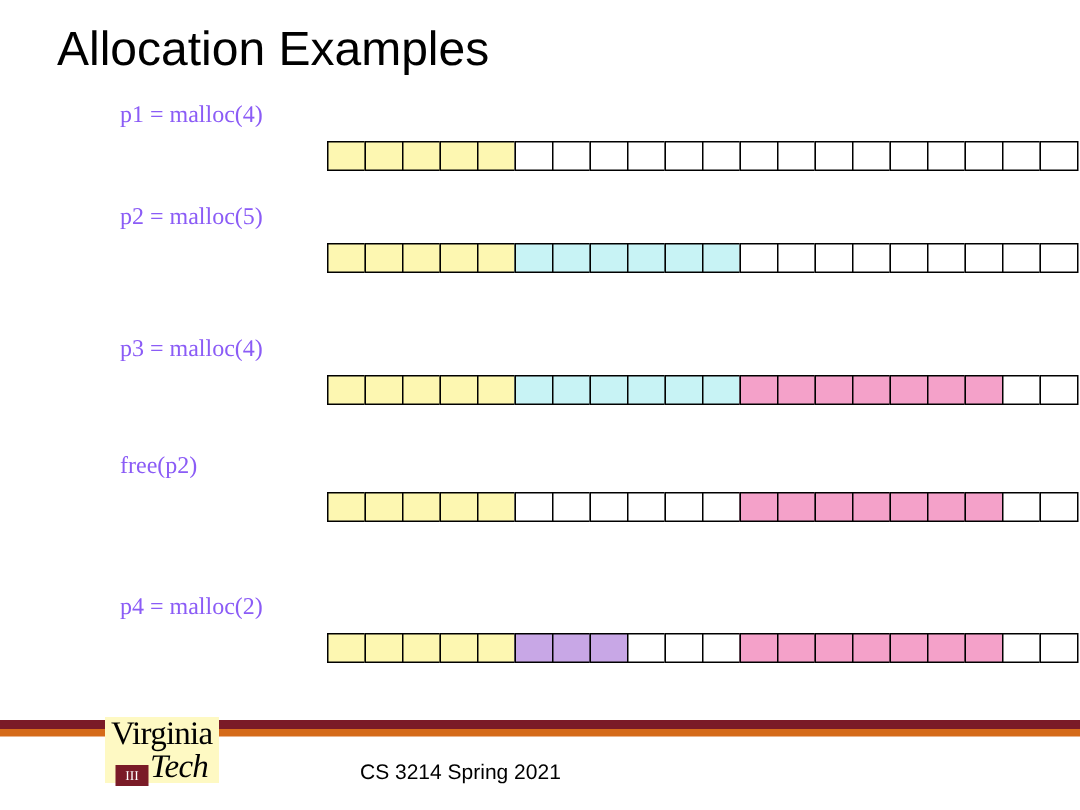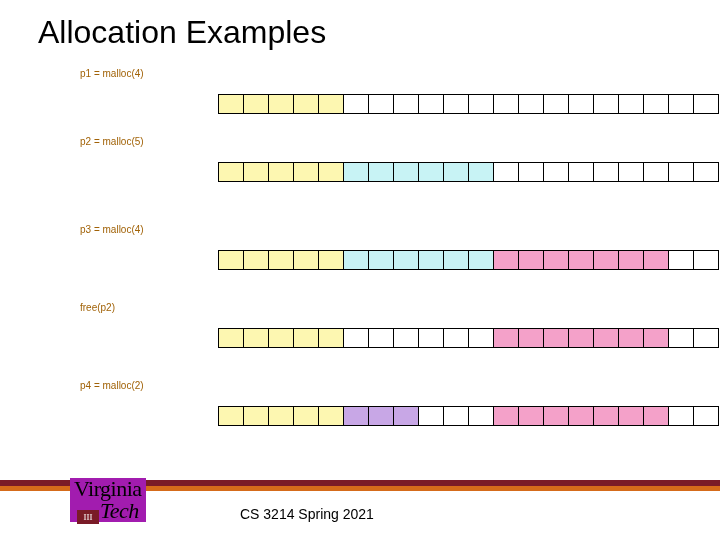--- a/index.html
+++ b/index.html
@@ -17,23 +17,23 @@
     top: 14px;
     left: 38px;
     font-size: 32px;
     color: #000000;
   }
   .section {
     position: absolute;
     left: 80px;
   }
   .code {
-    font-family: Liberation Sans, sans-serif;
-    font-size: 10px;
-    color: #a16207;
+    font-family: Liberation Serif, serif;
+    font-size: 16px;
+    color: #8b5cf6;
     margin-bottom: 6px;
   }
   .heap {
     position: absolute;
     left: 138px;
     display: flex;
     height: 20px;
   }
   .cell {
     width: 26px;
@@ -58,21 +58,21 @@
   .bar-maroon { background: #7a1b27; top: 480px; }
   .bar-orange { background: #d56b1a; top: 486px; height: 5px; }
 
   .logo {
     position: absolute;
     left: 70px;
     top: 478px;
     font-family: Georgia, "Times New Roman", serif;
     color: #000;
     line-height: 1;
-    background: #a21caf;
+    background: #fef9c3;
     padding: 0 4px;
   }
   .logo .v { font-size: 22px; letter-spacing: -0.5px; }
   .logo .t { font-size: 22px; letter-spacing: -0.5px; font-style: italic; }
   .logo-box {
     display: inline-block;
     width: 22px;
     height: 14px;
     background: #7a1b27;
     margin: 0 1px 0 3px;
@@ -190,21 +190,21 @@
         <div class="cell c-pink"></div>
         <div class="cell c-pink"></div>
         <div class="cell c-pink"></div>
         <div class="cell c-pink"></div>
         <div class="cell c-pink"></div>
         <div class="cell c-pink"></div>
         <div class="cell c-white"></div>
         <div class="cell c-white"></div>
       </div>
     </div>
-    <div class="section" style="top: 380px; text-align: center;">
+    <div class="section" style="top: 396px; text-align: center;">
       <div class="code">p4 = malloc(2)</div>
       <div class="heap" style="top: 26px;">
         <div class="cell c-yellow"></div>
         <div class="cell c-yellow"></div>
         <div class="cell c-yellow"></div>
         <div class="cell c-yellow"></div>
         <div class="cell c-yellow"></div>
         <div class="cell c-purple"></div>
         <div class="cell c-purple"></div>
         <div class="cell c-purple"></div>

